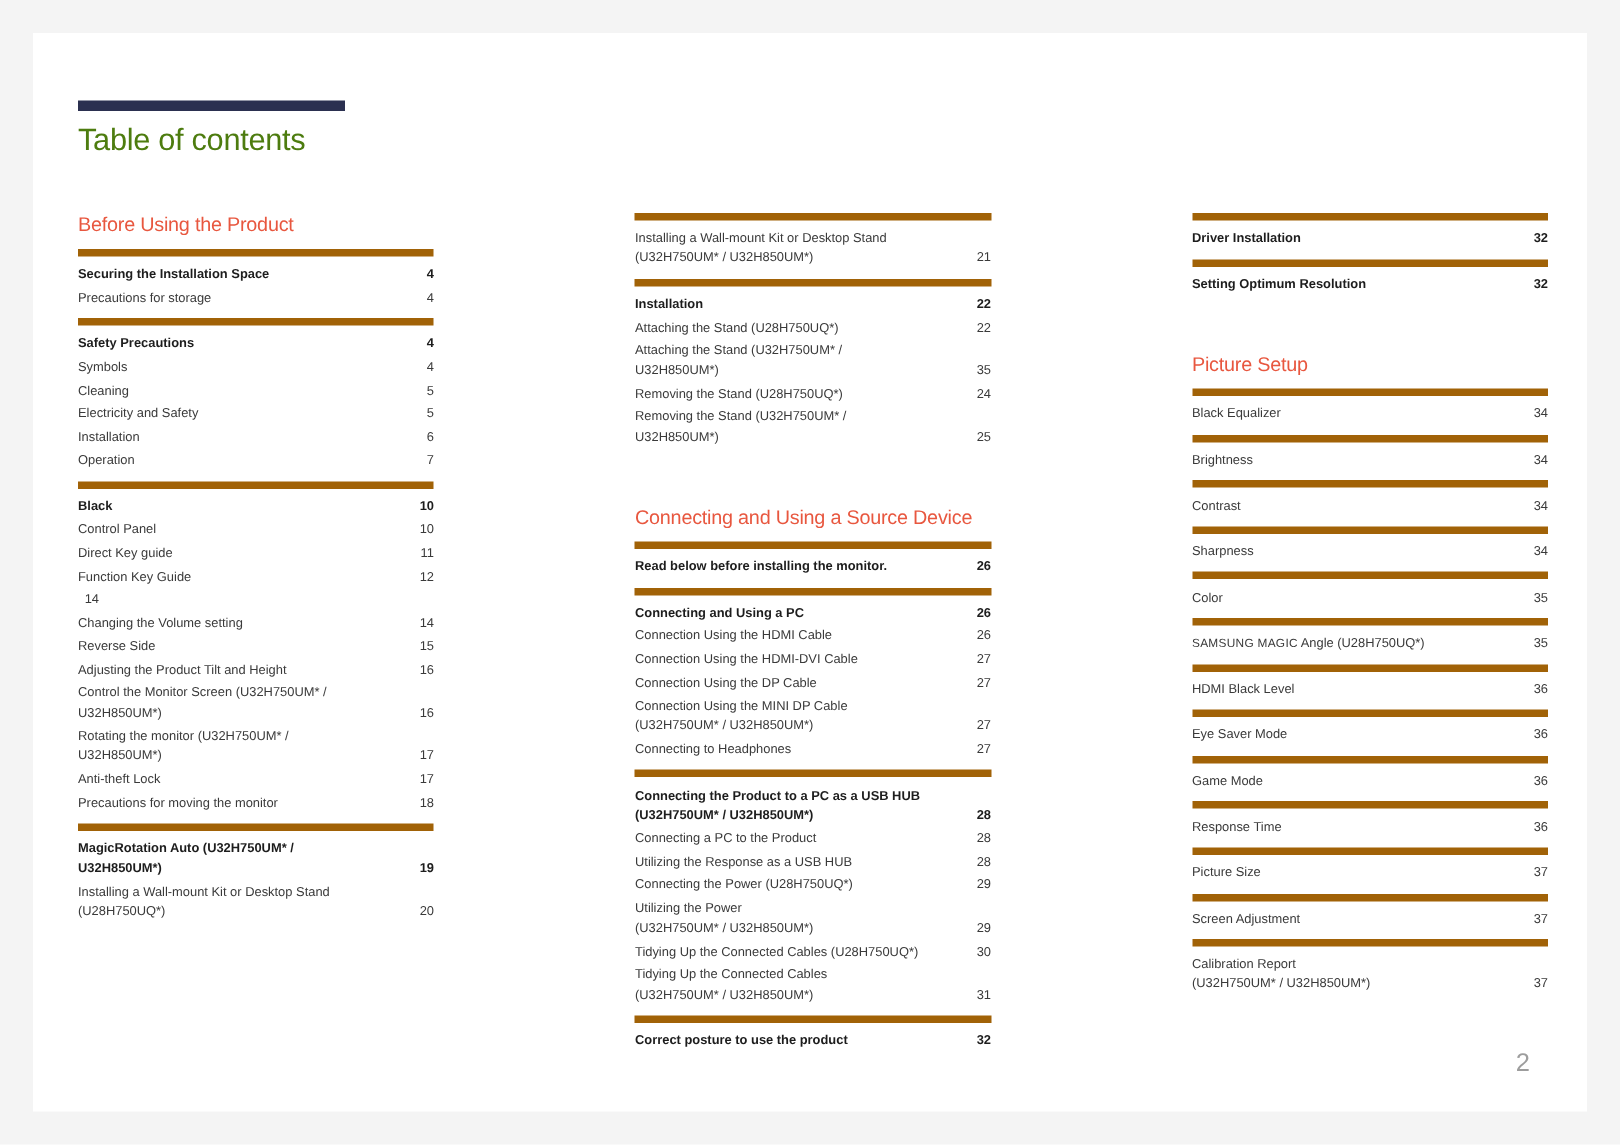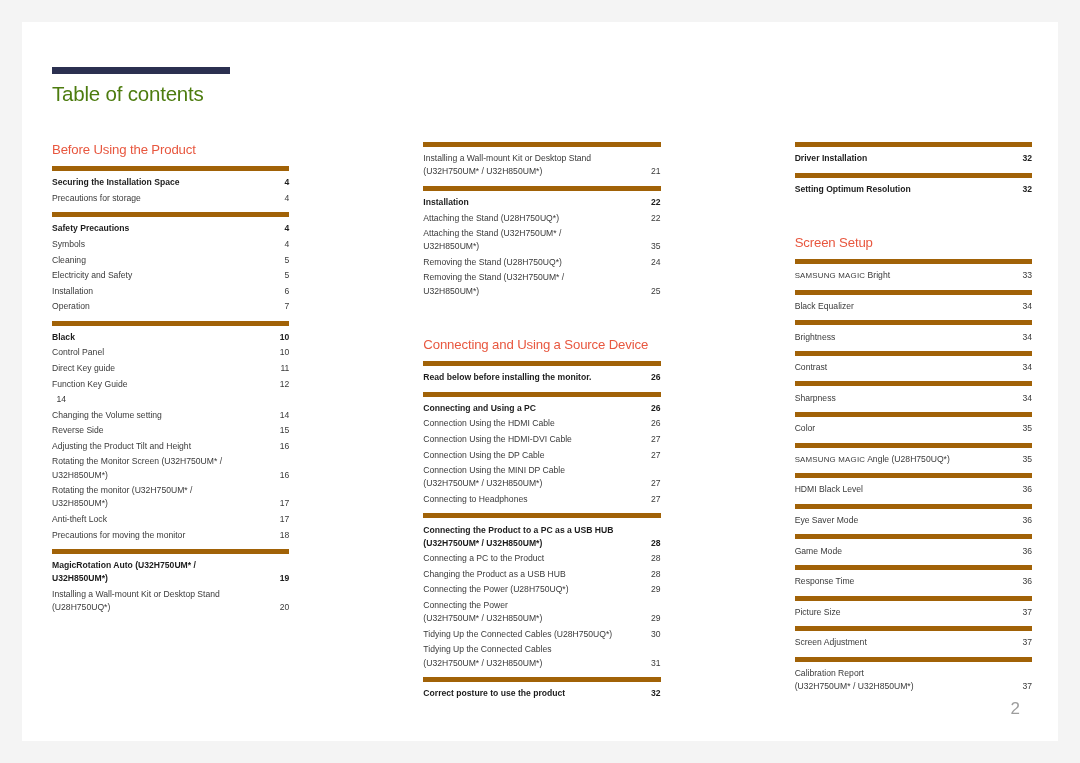--- a/index.html
+++ b/index.html
@@ -183,21 +183,21 @@
           </div>
           <div class="entry">
             <span class="label">Reverse Side</span>
             <span class="pg">15</span>
           </div>
           <div class="entry">
             <span class="label">Adjusting the Product Tilt and Height</span>
             <span class="pg">16</span>
           </div>
           <div class="entry multiline">
-            <span class="label">Rotating the Monitor Screen (U32H750UM* /
+            <span class="label">Control the Monitor Screen (U32H750UM* /
 U32H850UM*)</span>
             <span class="pg">16</span>
           </div>
           <div class="entry multiline">
             <span class="label">Rotating the monitor (U32H750UM* /
 U32H850UM*)</span>
             <span class="pg">17</span>
           </div>
           <div class="entry">
             <span class="label">Anti-theft Lock</span>
@@ -291,29 +291,29 @@
           <div class="entry bold multiline">
             <span class="label">Connecting the Product to a PC as a USB HUB
 (U32H750UM* / U32H850UM*)</span>
             <span class="pg">28</span>
           </div>
           <div class="entry">
             <span class="label">Connecting a PC to the Product</span>
             <span class="pg">28</span>
           </div>
           <div class="entry">
-            <span class="label">Changing the Product as a USB HUB</span>
+            <span class="label">Utilizing the Response as a USB HUB</span>
             <span class="pg">28</span>
           </div>
           <div class="entry">
             <span class="label">Connecting the Power (U28H750UQ*)</span>
             <span class="pg">29</span>
           </div>
           <div class="entry multiline">
-            <span class="label">Connecting the Power
+            <span class="label">Utilizing the Power
 (U32H750UM* / U32H850UM*)</span>
             <span class="pg">29</span>
           </div>
           <div class="entry">
             <span class="label">Tidying Up the Connected Cables (U28H750UQ*)</span>
             <span class="pg">30</span>
           </div>
           <div class="entry multiline">
             <span class="label">Tidying Up the Connected Cables
 (U32H750UM* / U32H850UM*)</span>
@@ -333,27 +333,21 @@
             <span class="label">Driver Installation</span>
             <span class="pg">32</span>
           </div>
         </div>
         <div class="group">
           <div class="entry bold">
             <span class="label">Setting Optimum Resolution</span>
             <span class="pg">32</span>
           </div>
         </div>
-        <div class="section-head spacer-before">Screen Setup</div>
-        <div class="group">
-          <div class="entry">
-            <span class="label"><span class="smallcaps">SAMSUNG MAGIC</span> Bright</span>
-            <span class="pg">33</span>
-          </div>
-        </div>
+        <div class="section-head spacer-before">Picture Setup</div>
         <div class="group">
           <div class="entry">
             <span class="label">Black Equalizer</span>
             <span class="pg">34</span>
           </div>
         </div>
         <div class="group">
           <div class="entry">
             <span class="label">Brightness</span>
             <span class="pg">34</span>

